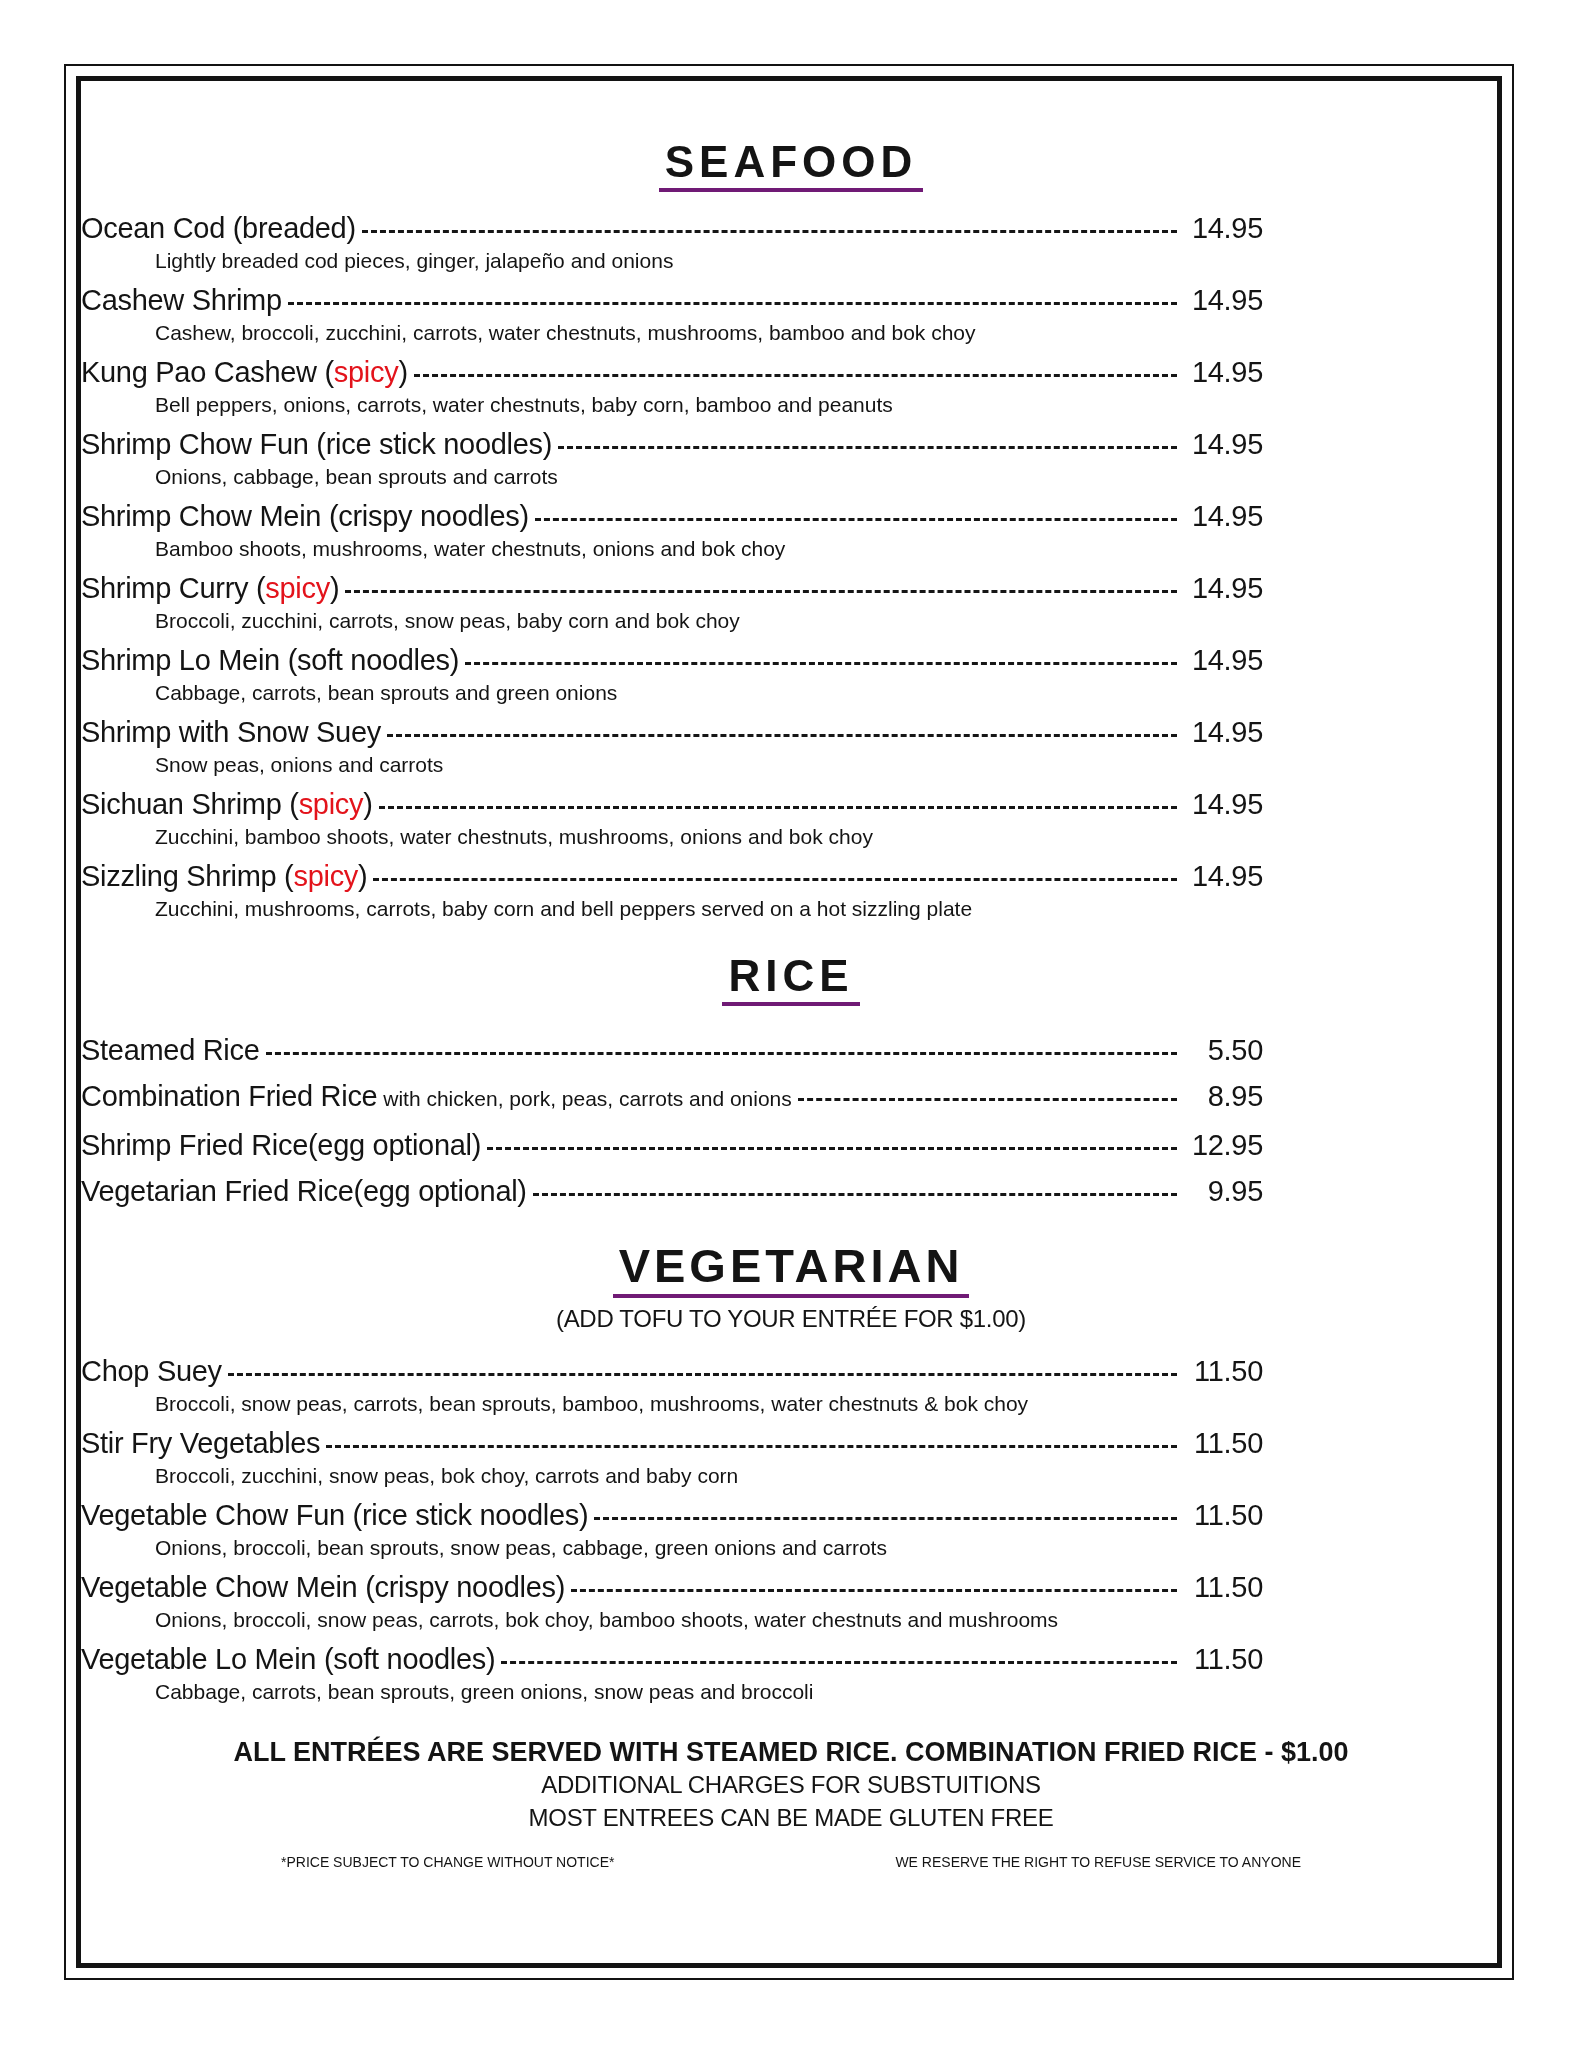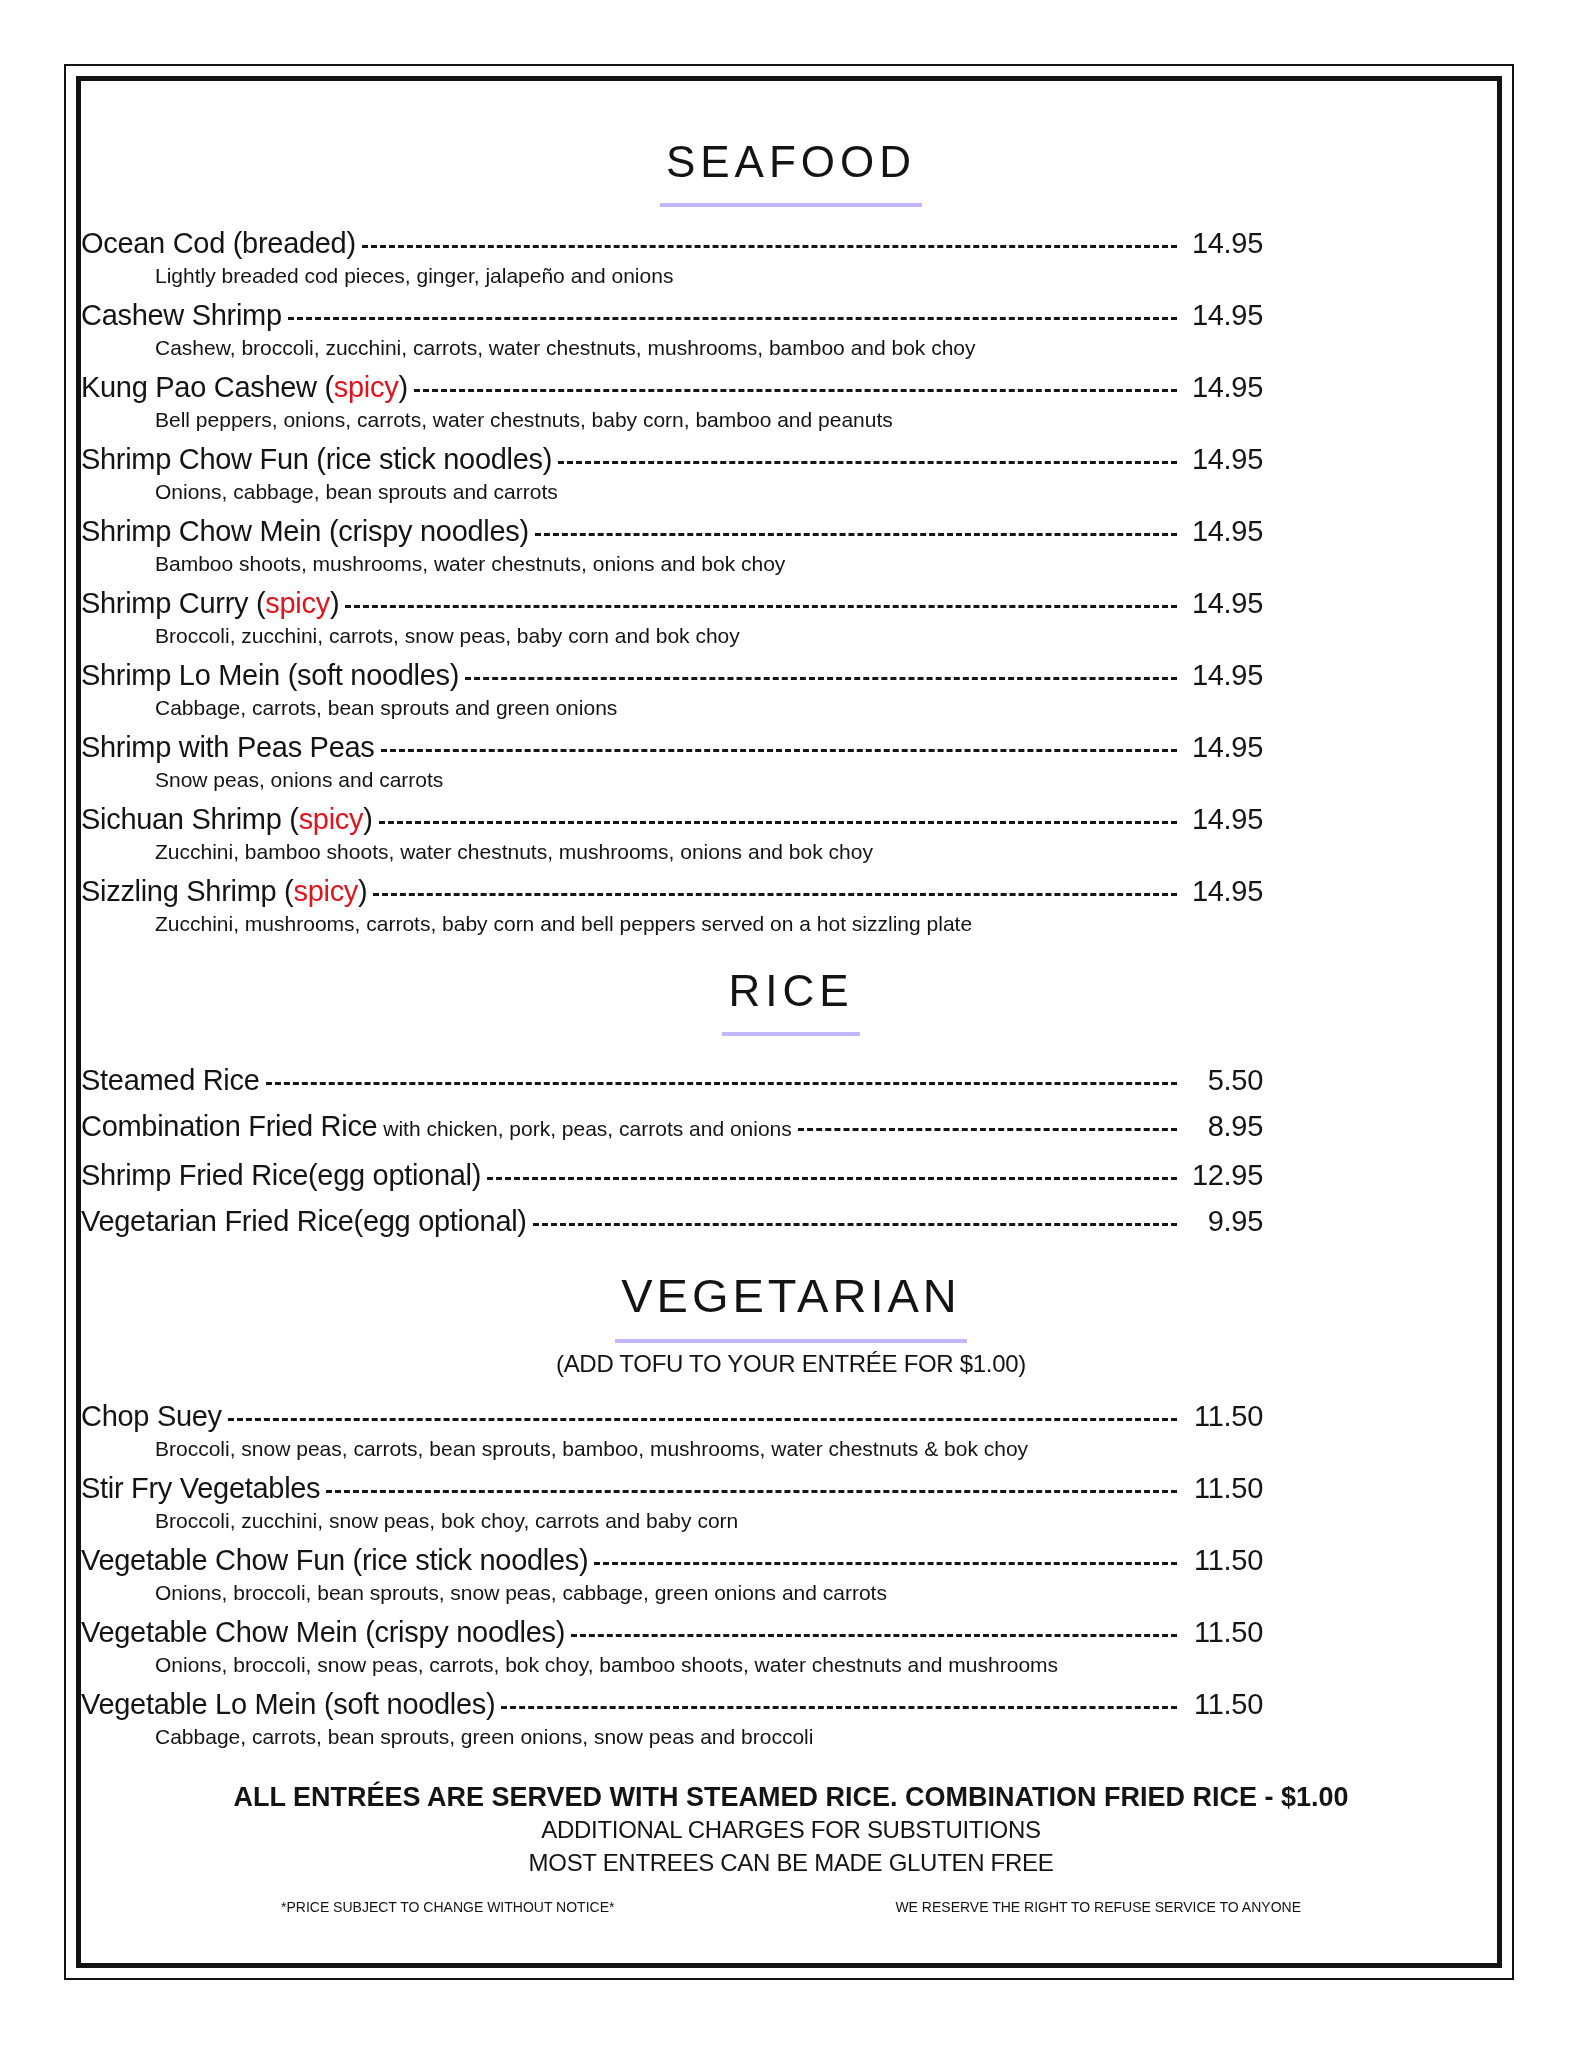--- a/index.html
+++ b/index.html
@@ -24,24 +24,24 @@
     position: absolute; left: 81px; top: 81px; width: 1420px; height: 1886px;
     overflow: hidden;
   }
   .section-title {
     text-align: center;
     margin: 0;
   }
   .section-title .title-text {
     display: inline-block;
     font-size: 44px;
-    font-weight: normal;
+    font-weight: bold;
     letter-spacing: 5px;
-    border-bottom: 4px solid #c4b5fd;
-    padding: 0 6px 18px 6px;
+    border-bottom: 4px solid #701a75;
+    padding: 0 6px 3px 6px;
     line-height: 1.05;
   }
   .title-seafood { padding-top: 58px; }
   .title-rice { margin-top: 30px; }
   .title-vegetarian { margin-top: 32px; }
   .title-vegetarian .title-text { font-size: 47px; letter-spacing: 4px; }
 
   .menu-items { padding-right: 238px; }
   .menu-items.seafood, .menu-items.vegetarian { margin-top: 18px; }
   .menu-items.rice { margin-top: 26px; }
@@ -171,21 +171,21 @@
     <div class="item-row">
       <span class="item-name"><span>Shrimp Lo Mein (soft noodles)</span></span>
       <span class="leader"></span>
       <span class="item-price">14.95</span>
     </div>
     <div class="item-desc">Cabbage, carrots, bean sprouts and green onions</div>
   </div>
 
   <div class="menu-item">
     <div class="item-row">
-      <span class="item-name"><span>Shrimp with Peas Peas</span></span>
+      <span class="item-name"><span>Shrimp with Snow Suey</span></span>
       <span class="leader"></span>
       <span class="item-price">14.95</span>
     </div>
     <div class="item-desc">Snow peas, onions and carrots</div>
   </div>
 
   <div class="menu-item">
     <div class="item-row">
       <span class="item-name"><span>Sichuan Shrimp</span> (<span class="spicy">spicy</span>)</span>
       <span class="leader"></span>

